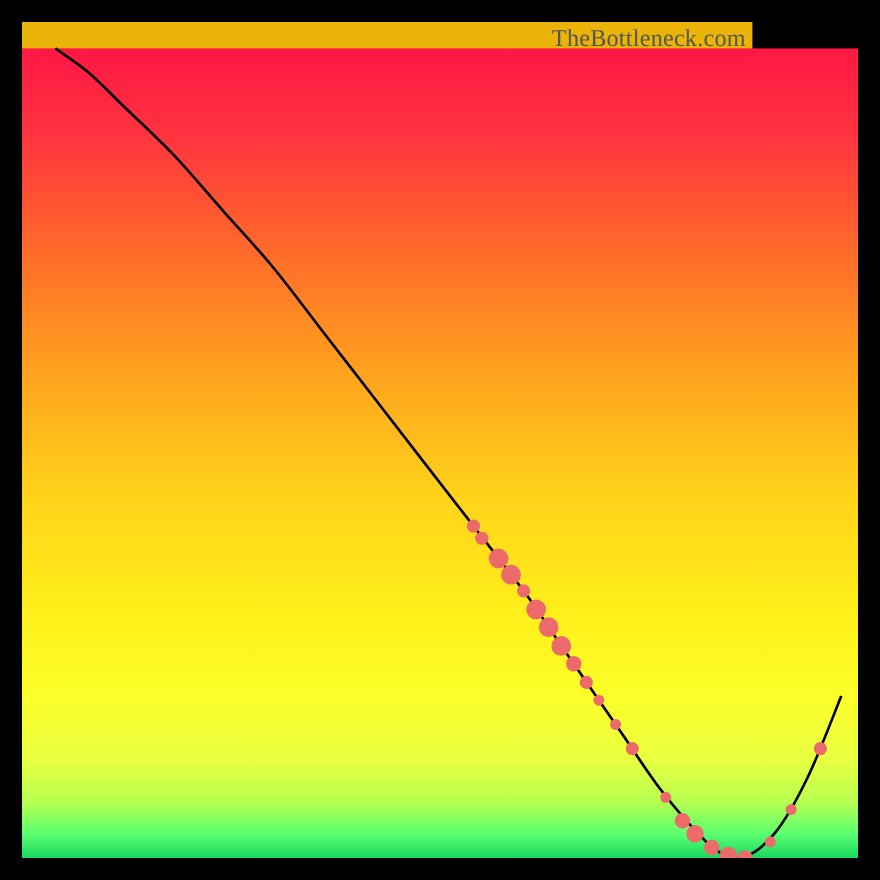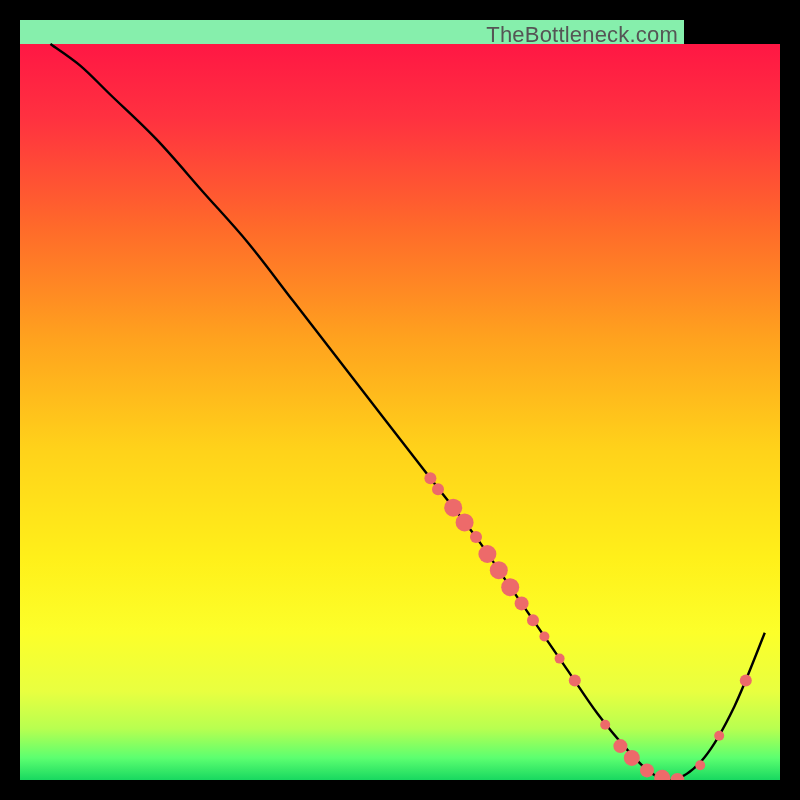--- a/index.html
+++ b/index.html
@@ -10,21 +10,22 @@
     background: #000;
     overflow: hidden;
     font-family: Arial, Helvetica, sans-serif;
   }
   .frame {
     position: absolute;
     left: 20px;
     top: 20px;
     width: 664px;
     height: 760px;
-    background: #86efac;
+    background: #eab308;
+    font-family: Liberation Serif, serif;
   }
   .watermark {
     position: absolute;
     top: 2px;
     right: 6px;
     color: #555;
     font-size: 22px;
     font-weight: 500;
     letter-spacing: 0.2px;
     user-select: none;

